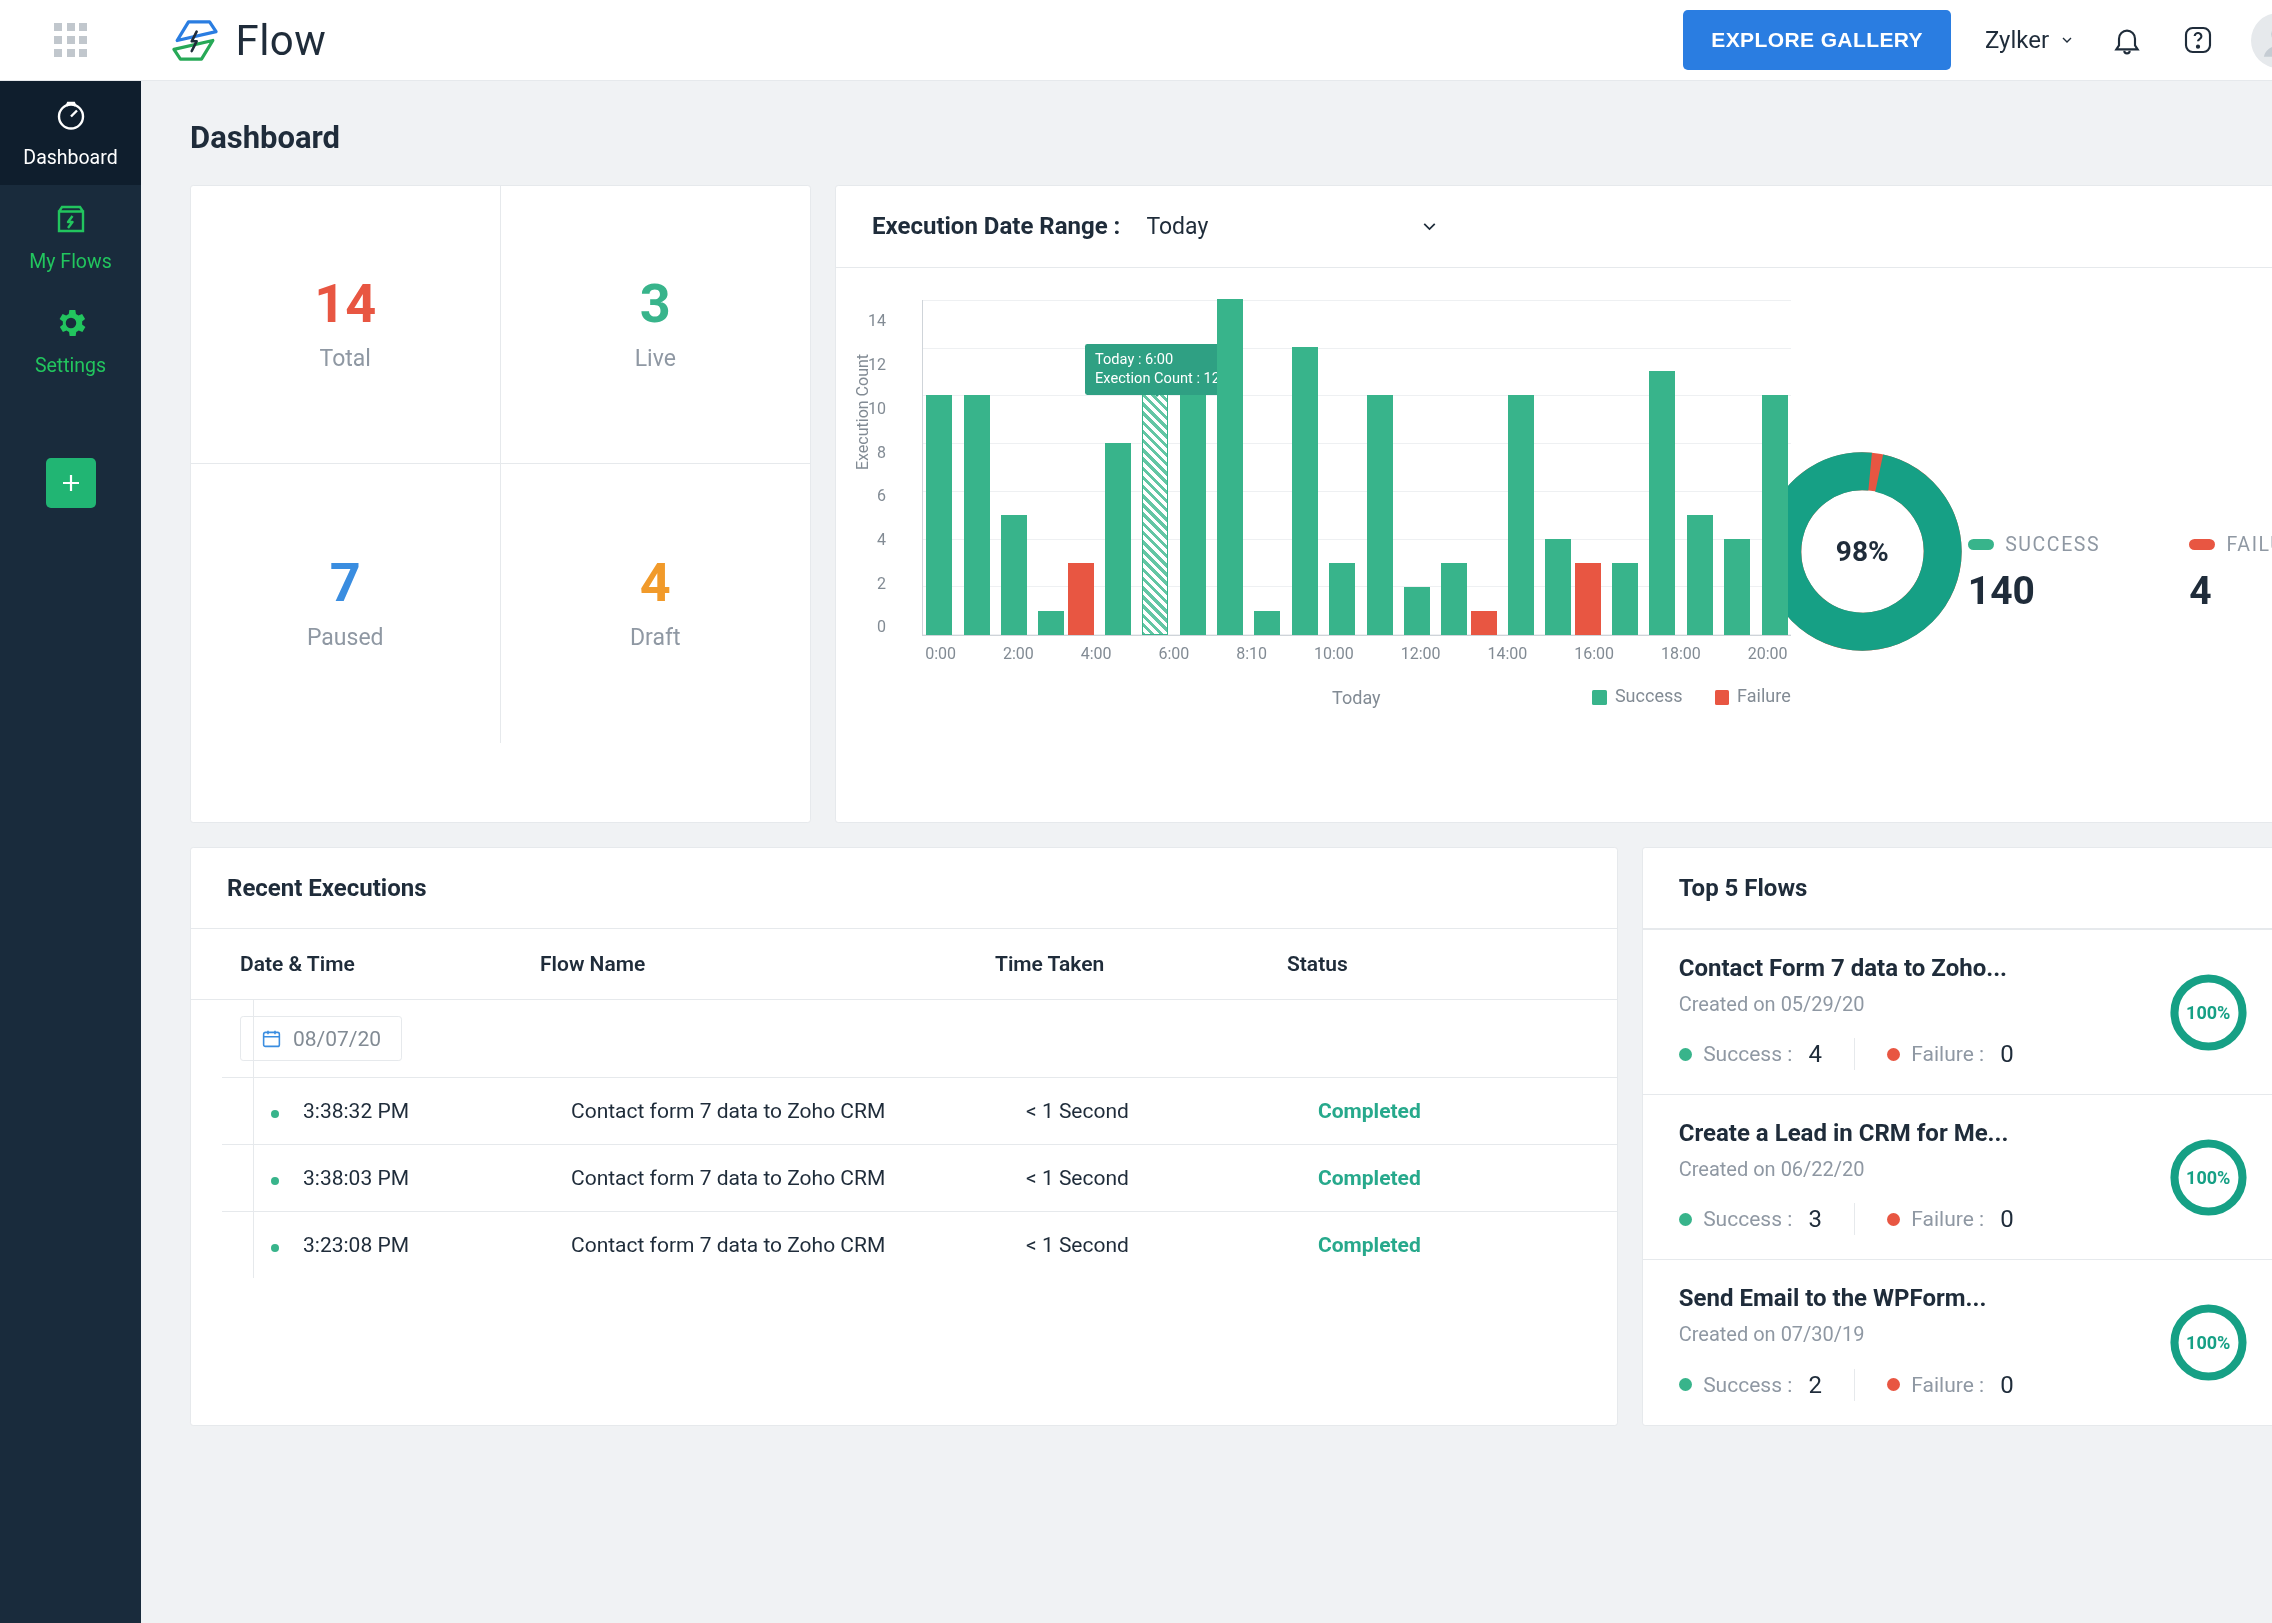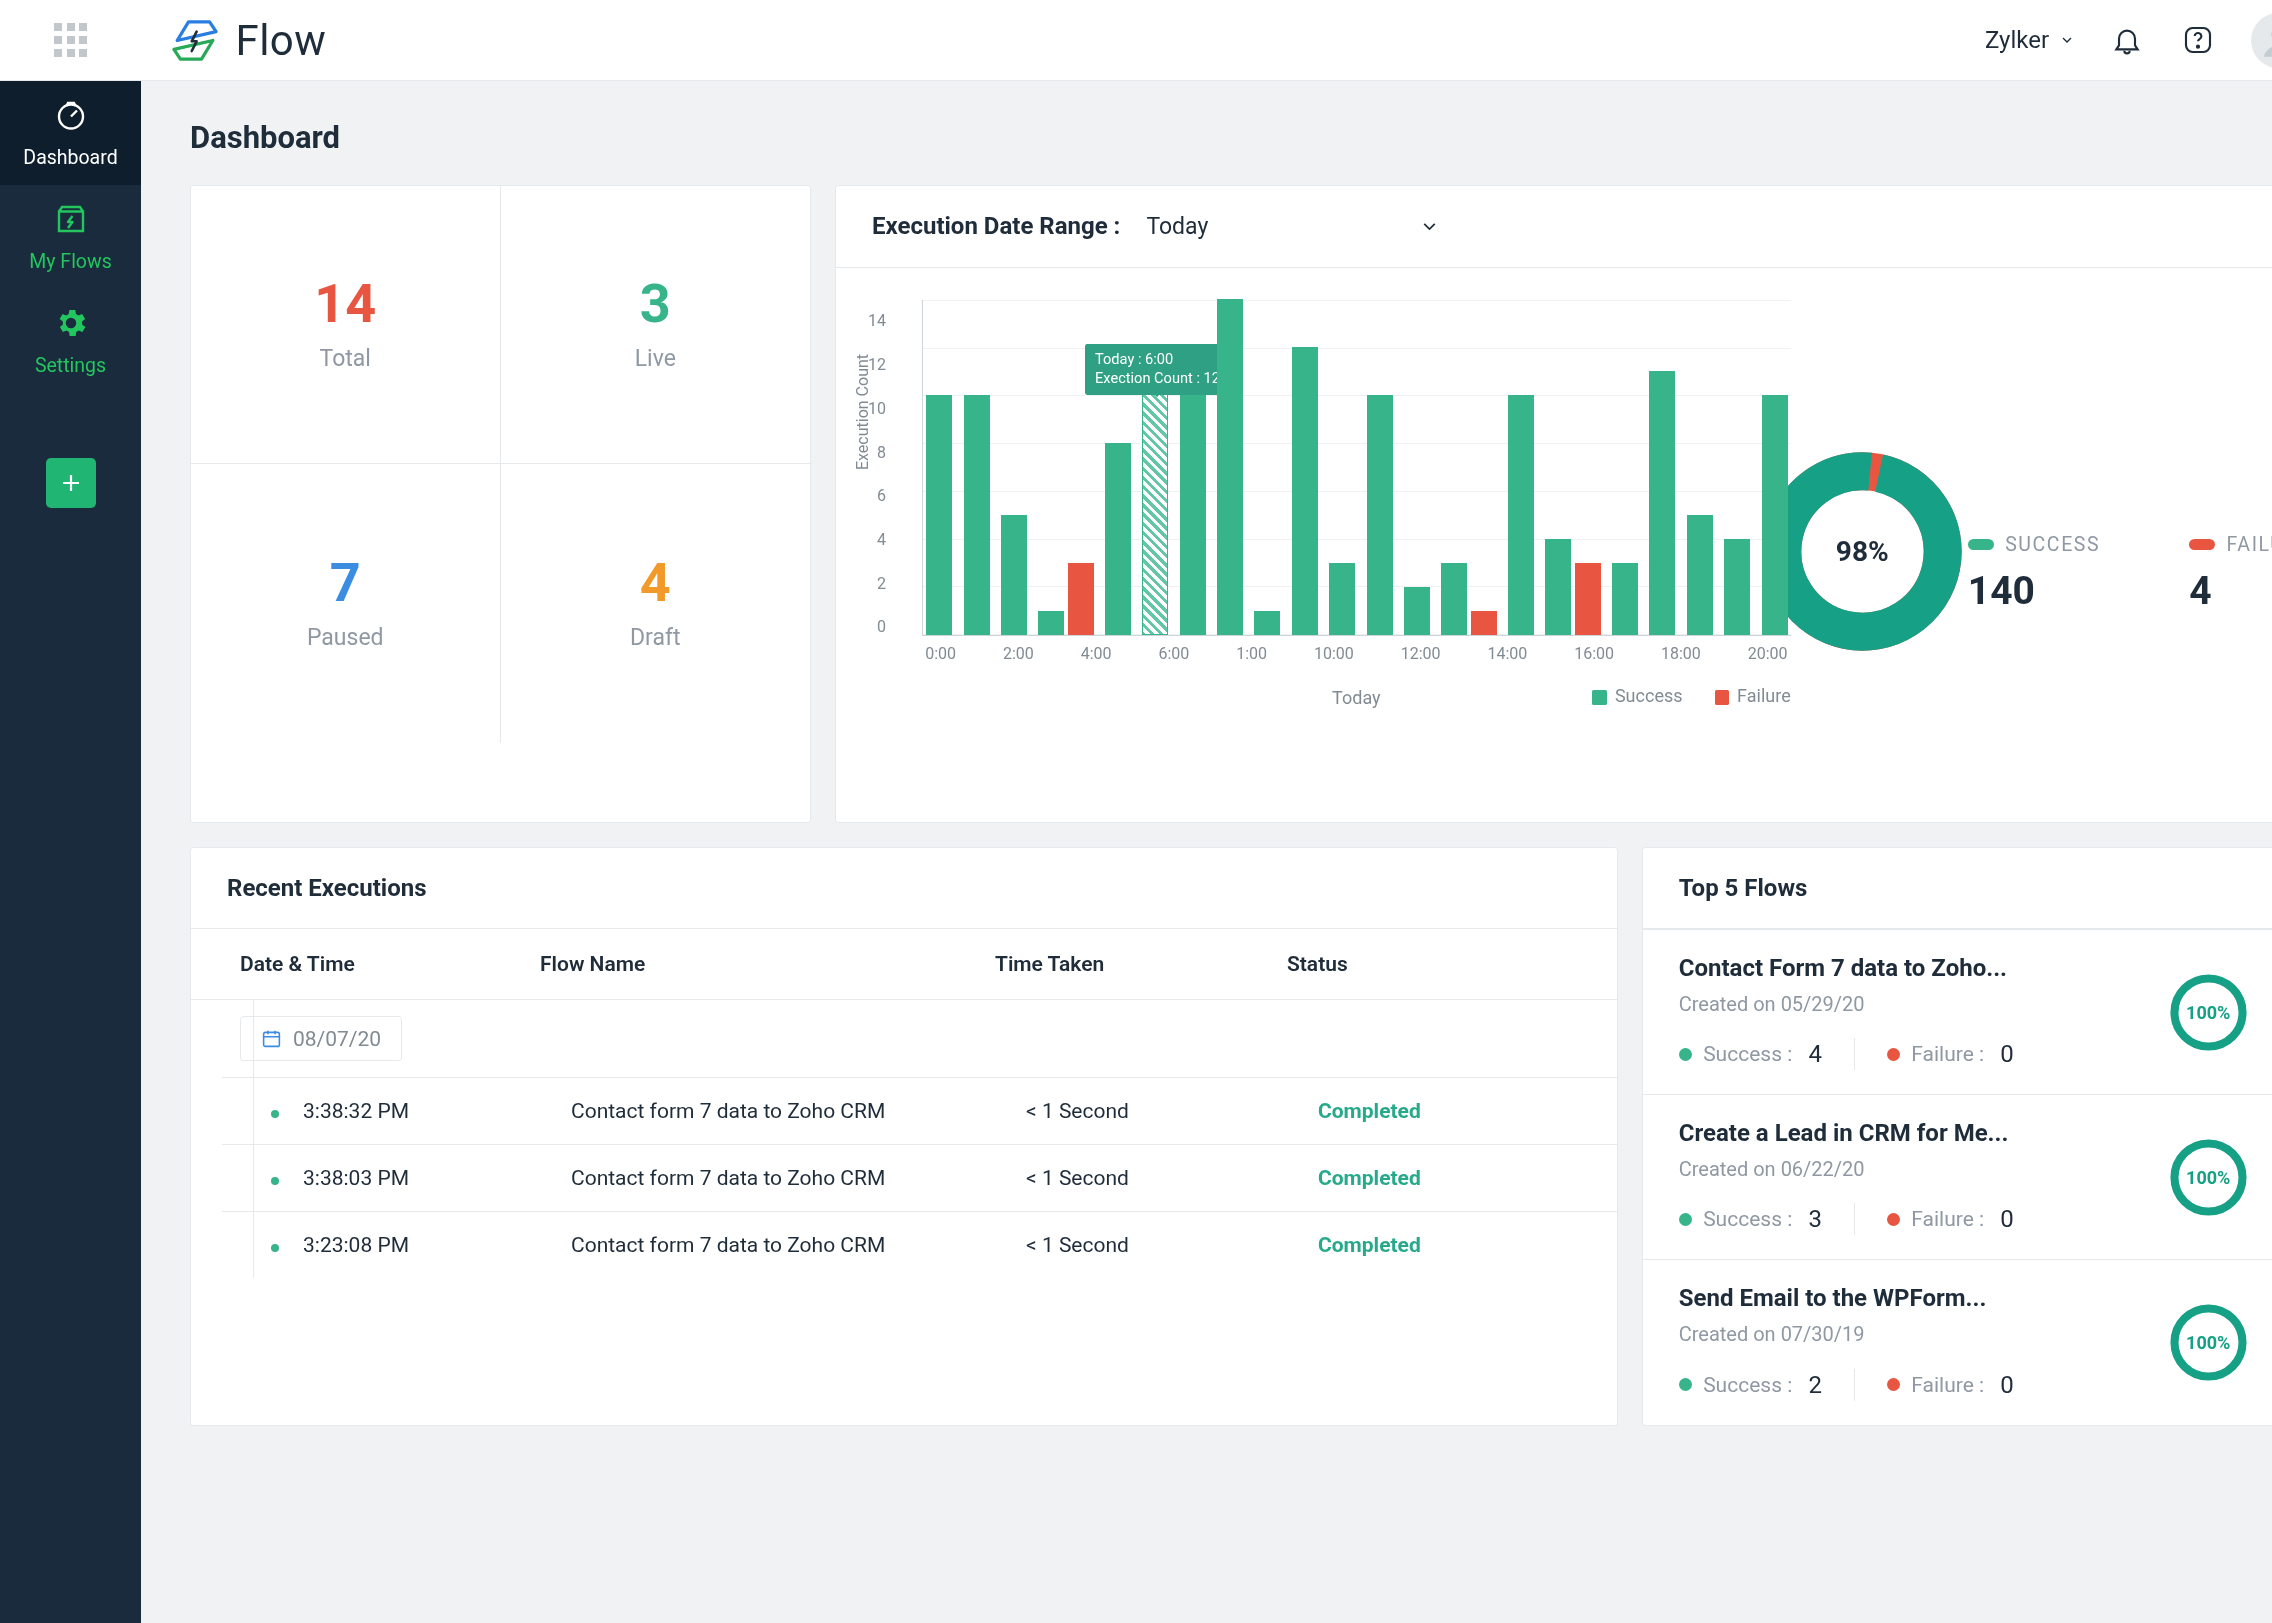--- a/index.html
+++ b/index.html
@@ -188,20 +188,21 @@
     <div class="topbar">
       <div class="logo-wrap">
         <svg class="logo-mark" viewBox="0 0 64 58">
           <polygon points="10,29 24,6 50,6 58,18" fill="none" stroke="#2a7de1" stroke-width="4" stroke-linejoin="round"></polygon>
           <polygon points="54,29 40,52 14,52 6,40" fill="none" stroke="#27a957" stroke-width="4" stroke-linejoin="round"></polygon>
           <path d="M34 18 L28 30 L34 30 L28 42" fill="none" stroke="#1f2c3a" stroke-width="3.2" stroke-linecap="round" stroke-linejoin="round"></path>
         </svg>
         <span class="logo-text">Flow</span>
       </div>
       <div class="topbar-right">
+        <button class="explore-btn">EXPLORE GALLERY</button>
         <div class="org">
           <span>Zylker</span>
           <svg width="16" height="16" viewBox="0 0 24 24" fill="none" stroke="#1f2c3a" stroke-width="2">
               <polyline points="6 9 12 15 18 9"></polyline>
             </svg>
         </div>
         <div class="icon-btn">
           <svg width="32" height="32" viewBox="0 0 24 24" fill="none" stroke="#1f2c3a" stroke-width="1.6">
               <path d="M18 16v-5a6 6 0 10-12 0v5l-2 3h16l-2-3z"></path>
               <path d="M10 20a2 2 0 004 0"></path>
@@ -354,21 +355,21 @@
                   </div>
                 <div class="x-axis" id="x-axis">
                     <div class="x-tick">0:00</div>
                     <div class="x-tick"></div>
                     <div class="x-tick">2:00</div>
                     <div class="x-tick"></div>
                     <div class="x-tick">4:00</div>
                     <div class="x-tick"></div>
                     <div class="x-tick">6:00</div>
                     <div class="x-tick"></div>
-                    <div class="x-tick">1:00</div>
+                    <div class="x-tick">8:10</div>
                     <div class="x-tick"></div>
                     <div class="x-tick">10:00</div>
                     <div class="x-tick"></div>
                     <div class="x-tick">12:00</div>
                     <div class="x-tick"></div>
                     <div class="x-tick">14:00</div>
                     <div class="x-tick"></div>
                     <div class="x-tick">16:00</div>
                     <div class="x-tick"></div>
                     <div class="x-tick">18:00</div>

